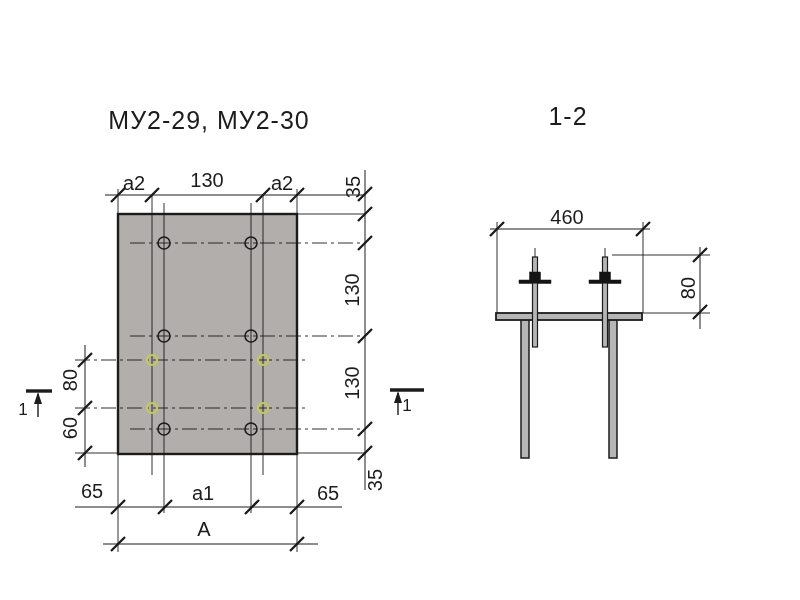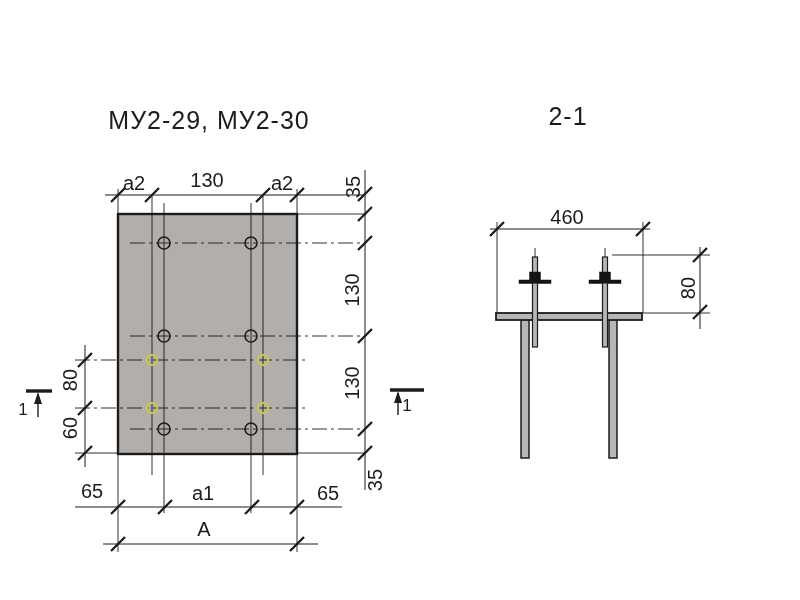--- a/index.html
+++ b/index.html
@@ -150,21 +150,21 @@
         <path class="thin" d="M605 231 V241"></path>
         <rect class="rod" x="602.5" y="240" width="5" height="16"></rect>
         <rect class="dark" x="599.5" y="255" width="11" height="8.5"></rect>
         <rect class="dark" x="589" y="263" width="32" height="3.5"></rect>
         <rect class="rod" x="602.5" y="266" width="5" height="64"></rect>
       </g>
     </g>
   </svg>
 
   <div class="lbl title" style="left:209px;top:103px">МУ2-29, МУ2-30</div>
-  <div class="lbl title" style="left:568px;top:99px">2-1</div>
+  <div class="lbl title" style="left:568px;top:99px">1-2</div>
 
   <div class="lbl" style="left:134px;top:166px">a2</div>
   <div class="lbl" style="left:207px;top:163px">130</div>
   <div class="lbl" style="left:282px;top:166px">a2</div>
 
   <div class="lbl rot" style="left:353px;top:170px">35</div>
   <div class="lbl rot" style="left:352px;top:273px">130</div>
   <div class="lbl rot" style="left:352px;top:366px">130</div>
   <div class="lbl rot" style="left:375px;top:463px">35</div>
 

